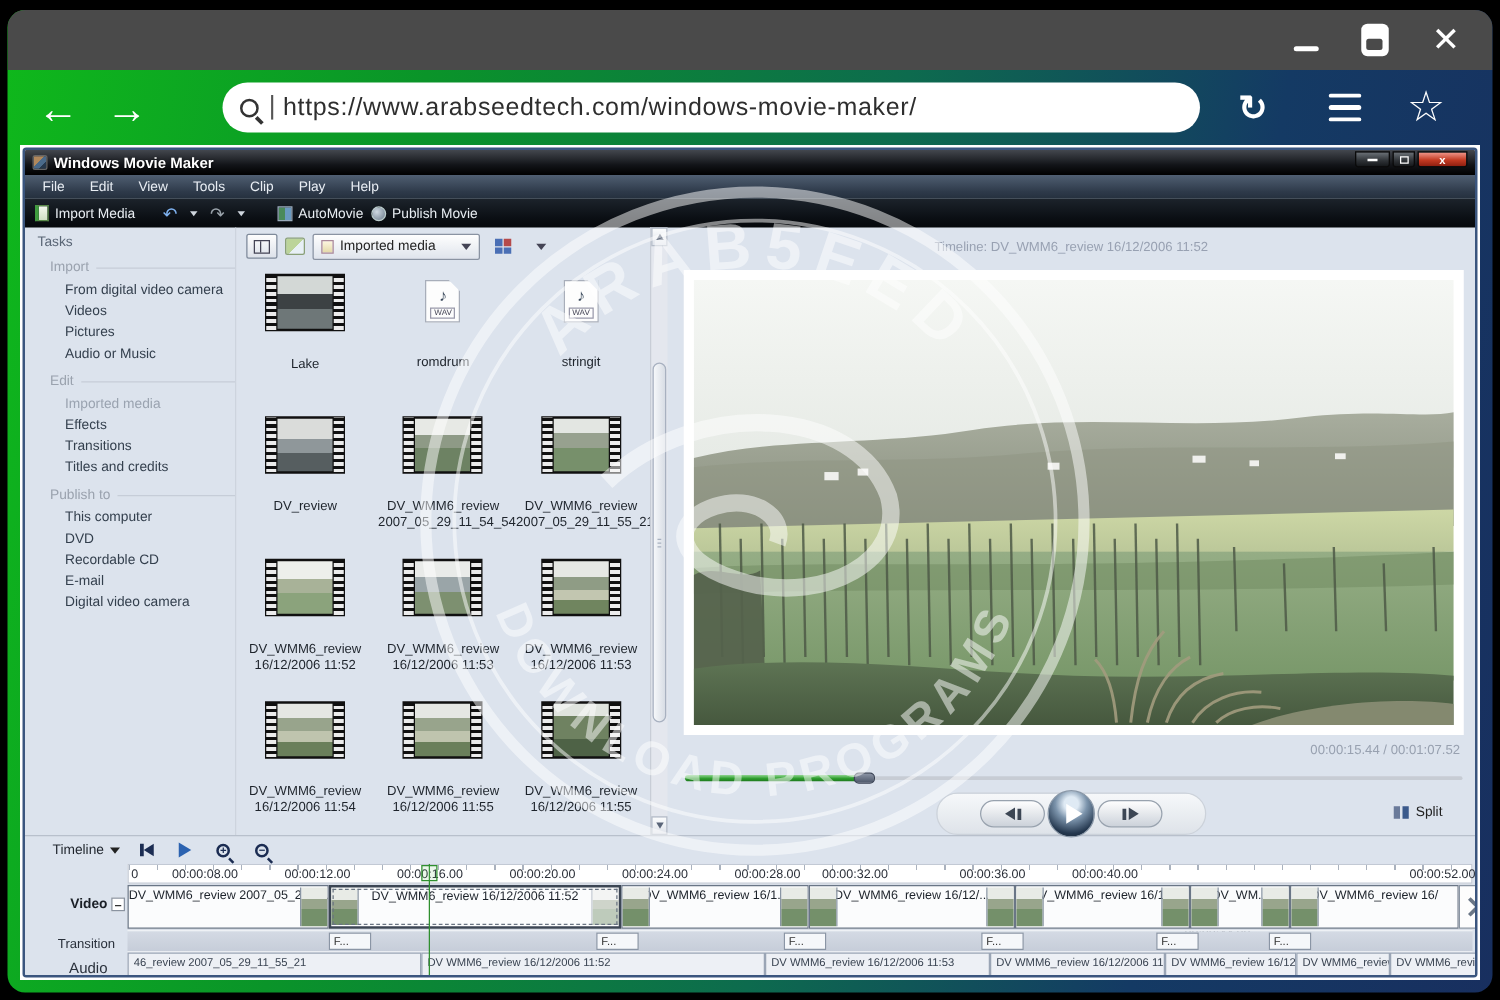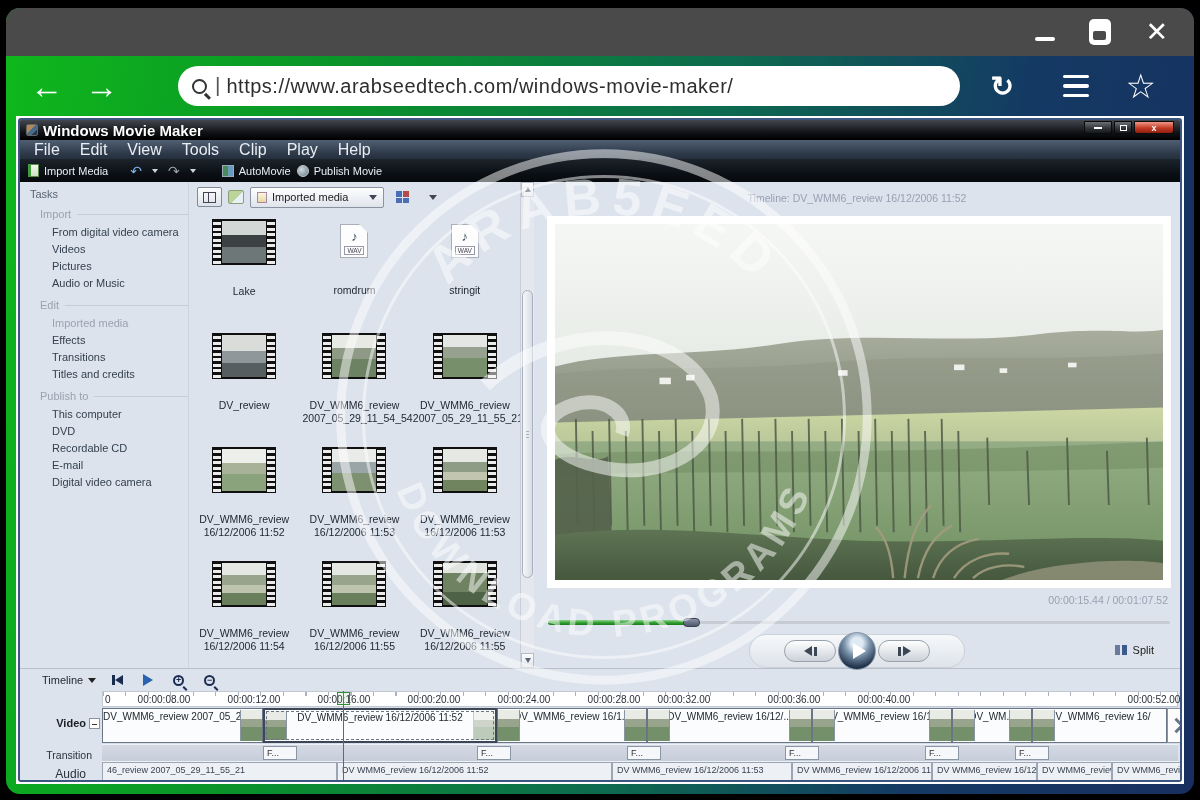--- a/index.html
+++ b/index.html
@@ -29,30 +29,30 @@
   .nav-menu i { width:26px; height:3.5px; background:#fff; border-radius:2px; display:block; }
   .nav-star { position:absolute; right:38px; color:#fff; font-size:34px; font-weight:300; line-height:1; }
   .content { position:absolute; left:10px; right:10px; top:108px; bottom:10px; background:#fff; padding:2px; }
   
   .wmm { position:relative; width:100%; height:100%; border:2px solid #3a557e; border-radius:3px;
     background:#dce3ed; overflow:hidden; display:flex; flex-direction:column; }
   .wmm-titlebar { height:20px; flex:none; background:linear-gradient(#43474e,#121418 60%,#000);
     display:flex; align-items:center; padding:0 6px; position:relative; }
   .wmm-ico { width:12px; height:12px; flex:none; margin-right:5px; border-radius:2px;
     background:linear-gradient(135deg,#b0885c 0 40%,#4a6a8a 40% 70%,#26384c 70%); border:1px solid #666; }
-  .wmm-title { color:#fff; font-size:15px; font-weight:bold; text-shadow:0 1px 2px #000;text-align:center; }
+  .wmm-title { color:#fff; font-size:12px; font-weight:bold; text-shadow:0 1px 2px #000;text-align:center; }
   .wmm-ctrls { position:absolute; right:6px; top:1px; display:flex; gap:2px; }
   .wc { height:13px; border-radius:0 0 3px 3px; display:flex; align-items:center; justify-content:center;
     background:linear-gradient(#6a7076,#2e3236 60%,#16181b); border:1px solid #0a0a0a; color:#fff; }
   .wc-min { width:28px; } .wc-min i { width:8px; height:2px; background:#fff; display:block; }
   .wc-max { width:18px; } .wc-max i { width:7px; height:6px; border:1.5px solid #fff; display:block; }
   .wc-close { width:40px; background:linear-gradient(#f0968a,#c33a22 55%,#8e1f10); font-size:9px; font-weight:bold; }
   .wmm-menubar { height:19px; flex:none; background:linear-gradient(#505f72,#2e3a4a 70%,#25303e);
     display:flex; align-items:center; padding-left:4px; }
-  .menu-item { color:#e9eef4; font-size:16px; padding:0 10px; }
+  .menu-item { color:#e9eef4; font-size:11px; padding:0 10px; }
   .wmm-toolbar { height:23px; flex:none; background:linear-gradient(#1c232b,#0a0e13 70%,#06090c);
     display:flex; align-items:center; padding-left:8px; color:#e8edf2; font-size:11px; gap:6px; }
   .tb-group { display:flex; align-items:center; gap:5px; }
   .ico-import { width:11px; height:13px; background:linear-gradient(#f4f8ee,#cfe0c4); border:1px solid #5a8a4a; border-left:3px solid #3f9c3f; }
   .tb-undo { color:#7fb2f0; font-size:14px; } .tb-redo { color:#9aa3ab; font-size:14px; }
   .tb-caret { width:0; height:0; border-left:3.5px solid transparent; border-right:3.5px solid transparent; border-top:4px solid #cfd6de; margin:0 4px; }
   .ico-auto { width:12px; height:12px; border:1px solid #9ab; background:
     linear-gradient(90deg,#4a8a5a 0 50%,#6a9ac0 50%); }
   .ico-pub { width:12px; height:12px; border-radius:50%; border:1px solid #bcc;
     background:radial-gradient(circle at 35% 35%,#cfd9e2,#6a7a8a); }

